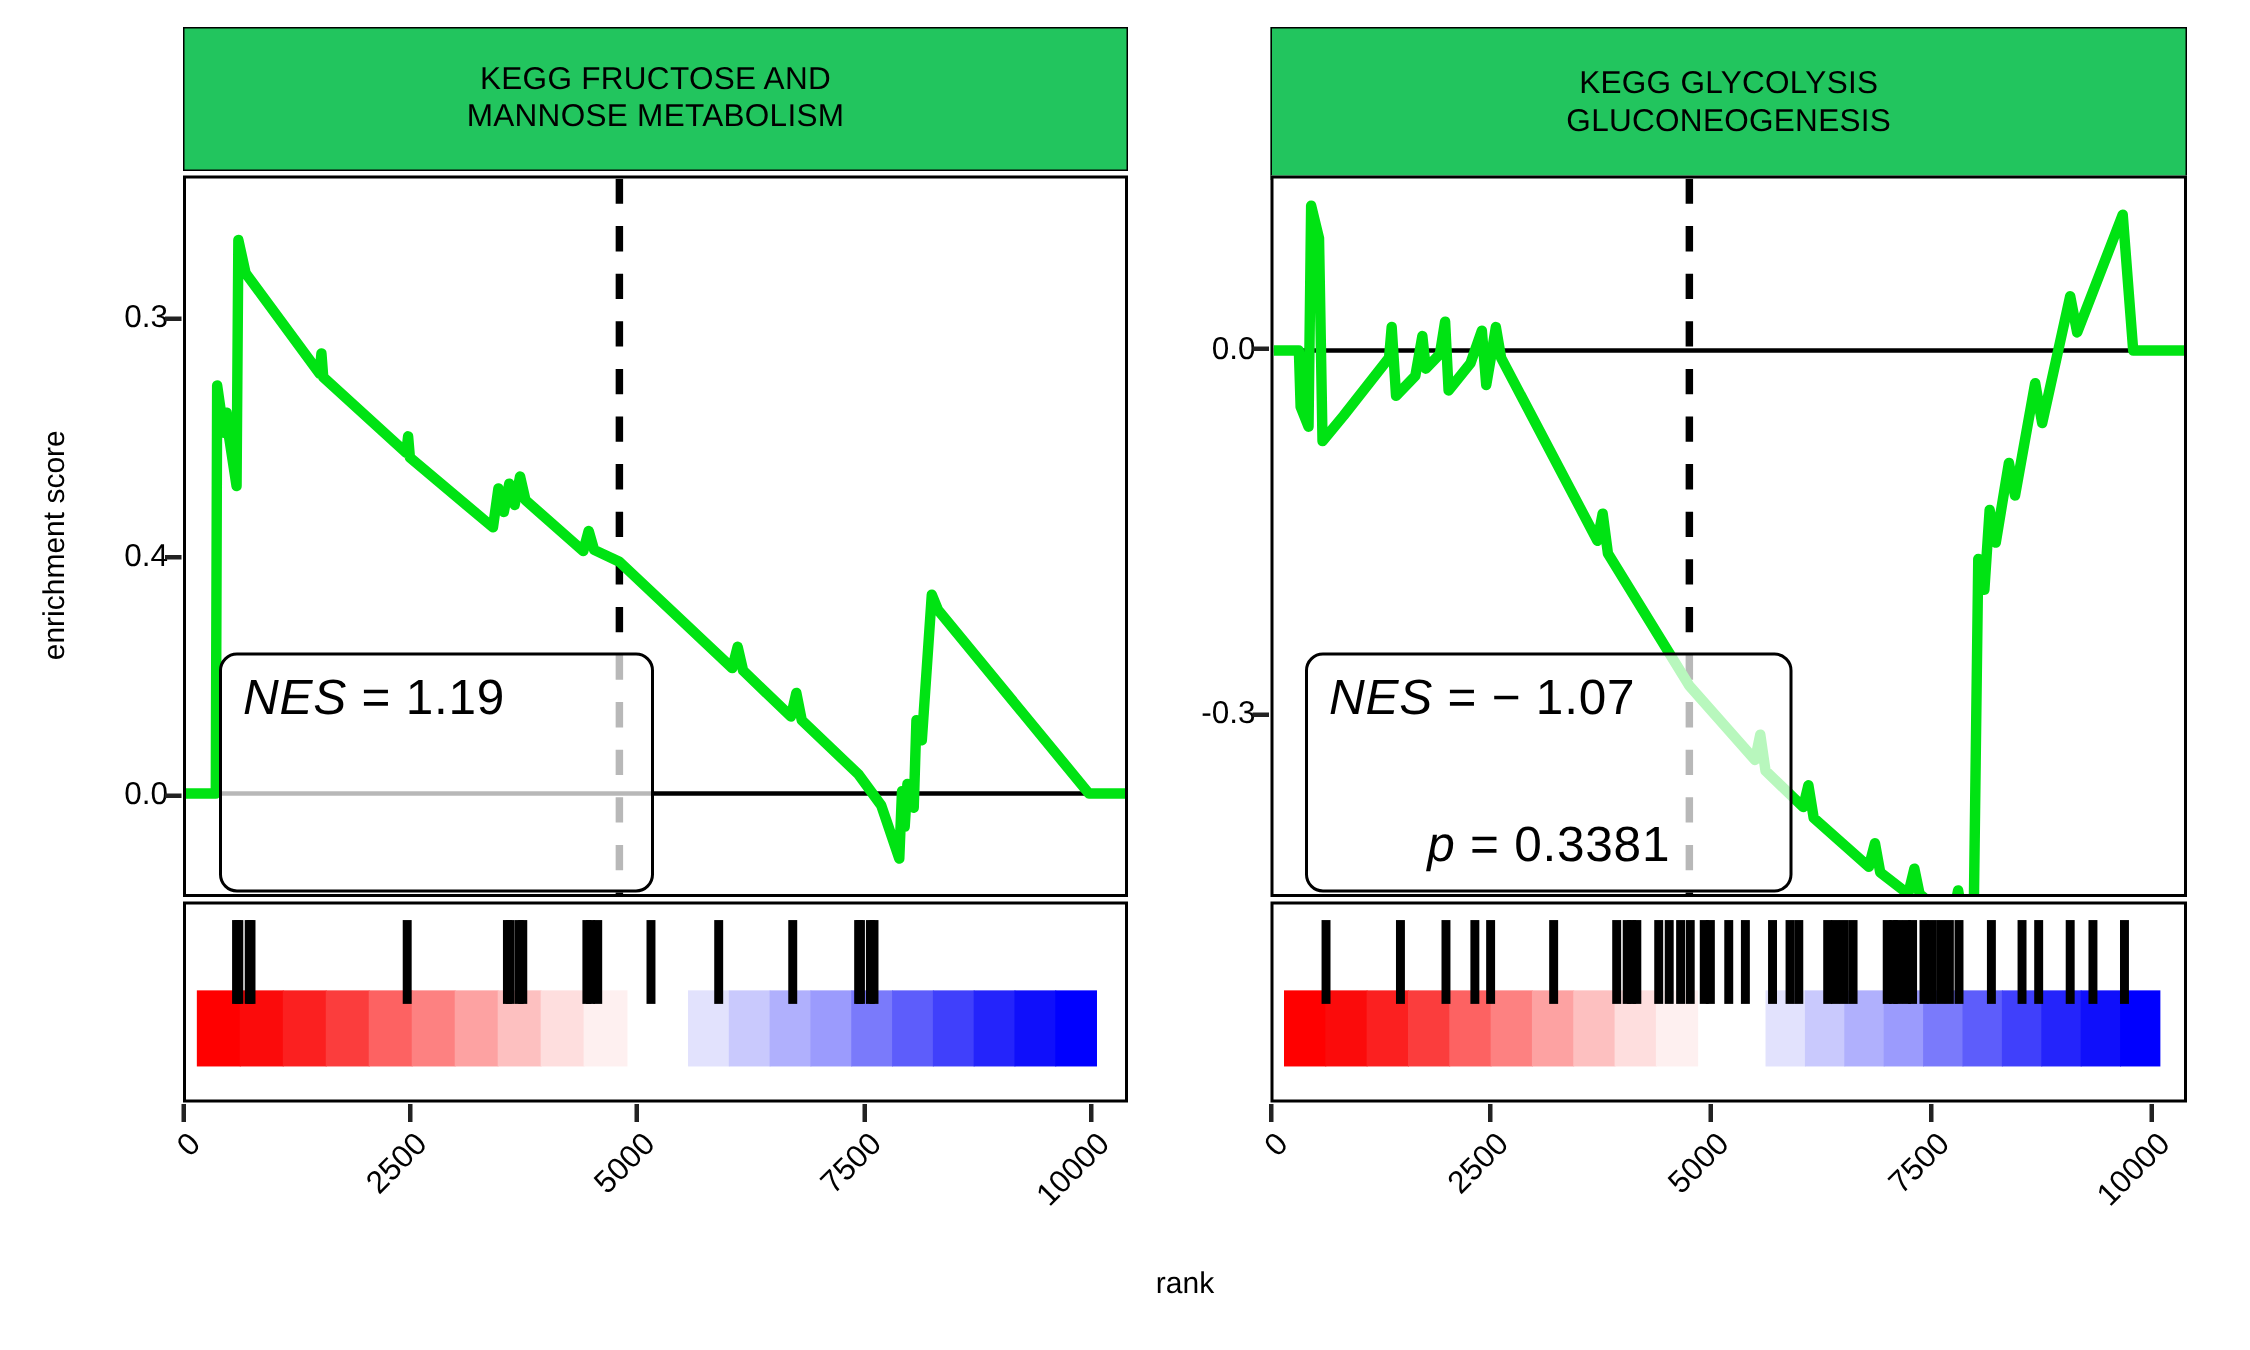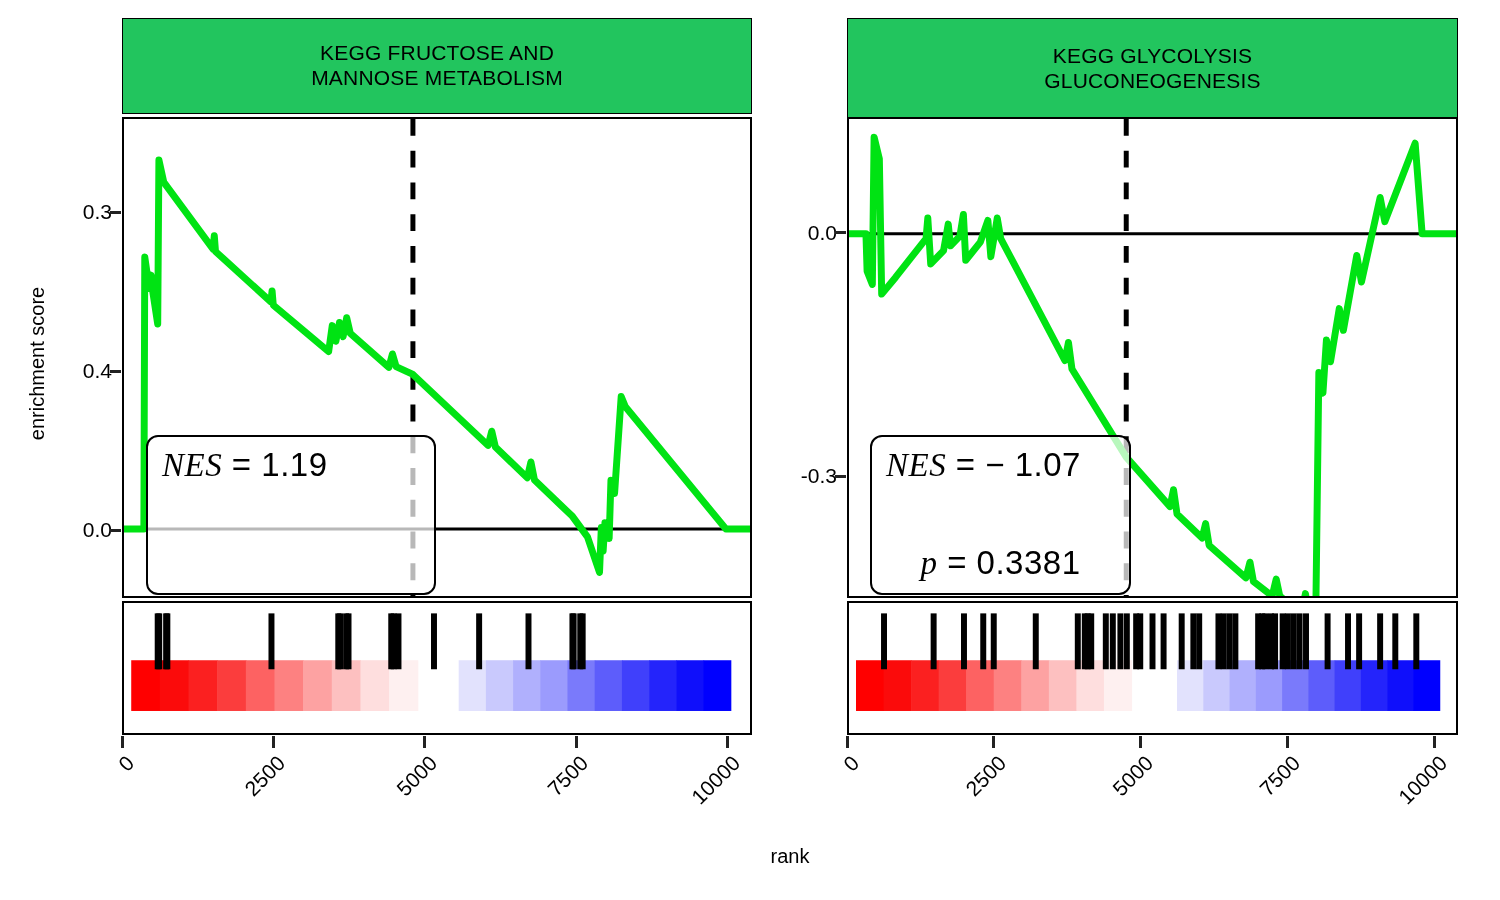--- a/index.html
+++ b/index.html
@@ -31,21 +31,21 @@
   .axtitle{position:absolute;font-size:20px;}
   .ytitle{position:absolute;font-size:20px;transform-origin:center center;
           transform:rotate(-90deg);white-space:nowrap;}
 
   
   .annot{position:absolute;background:rgba(255,255,255,0.72);
          border:2px solid #000;border-radius:12px;box-sizing:border-box;
          display:flex;flex-direction:column;justify-content:space-between;
          padding:9px 14px 11px 14px;}
   .annot .line{font-size:33px;white-space:nowrap;letter-spacing:.5px;}
-  .annot .line .ital{font-style:italic;font-family:Liberation Serif, serif;}
+  .annot .line .ital{font-style:italic;font-family:Liberation Sans, sans-serif;}
   .annot .l1{text-align:left;}
   .annot .l2{text-align:center;}
   .annot-r .l1{text-align:left;}
   .annot-r .l2{text-align:center;margin-top:12px;}
 </style>
 </head>
 <body>
 
 <div id="root">
 
@@ -135,21 +135,21 @@
           <div>GLUCONEOGENESIS</div>
         </div>
       </div>
       <div class="plotbox" style="left: 847px; top: 117px; width: 611px; height: 481px;">
         <svg class="svgfull" viewBox="0 0 611 481" preserveAspectRatio="none">
           <line x1="0" x2="611" y1="115.68354430379748" y2="115.68354430379748" stroke="#000000" stroke-width="3"></line>
           <line x1="279.0625" x2="279.0625" y1="0" y2="481" stroke="#000000" stroke-width="5" stroke-dasharray="17 15"></line>
           <polyline points="0.00,115.68 17.04,115.68 18.21,153.43 23.50,166.83 25.26,18.27 30.55,40.18 32.90,176.57 47.00,159.52 77.55,120.55 79.31,99.85 82.25,146.13 95.17,132.73 99.88,105.94 102.22,127.86 111.63,118.12 115.15,96.20 117.50,142.47 132.19,124.21 139.82,102.29 142.76,138.82 146.88,114.47 149.22,99.85 152.75,120.55 217.38,243.54 220.90,225.28 224.43,252.07 279.06,340.96 323.13,390.89 326.65,373.84 330.17,398.19 355.44,422.55 358.96,407.94 362.49,429.86 399.50,462.73 403.61,446.90 407.14,466.39 425.94,481.00 430.05,463.95 433.58,481.00 455.31,499.27 459.43,478.56 464.13,507.79 470.00,487.09 472.94,255.72 477.05,276.42 480.57,222.84 484.69,244.76 493.50,191.18 497.61,213.10 511.13,137.60 515.83,164.39 534.63,79.15 539.32,103.51 569.88,24.35 576.92,115.68 587.50,115.68 611.00,115.68" fill="none" stroke="#00e313" stroke-width="7" stroke-linejoin="round" stroke-linecap="round"></polyline>
         </svg>
       </div>
-      <div class="annot annot-r" style="left: 870px; top: 435px; width: 261px; height: 160px;">
+      <div class="annot annot-r" style="left: 870px; top: 435px; width: 325px; height: 160px;">
         <div class="line l1"><span class="ital">NES</span> = − 1.07</div>
         <div class="line l2"><span class="ital">p</span> = 0.3381</div>
       </div>
       <div class="rugbox" style="left: 847px; top: 601px; width: 611px; height: 134px;">
         <svg class="svgfull" viewBox="0 0 611 134" preserveAspectRatio="none">
           <rect x="7.05" y="59.0" width="28.33" height="52.3" fill="#ff0000"></rect>
           <rect x="34.78" y="59.0" width="28.33" height="52.3" fill="#fb0b0b"></rect>
           <rect x="62.51" y="59.0" width="28.33" height="52.3" fill="#fb2020"></rect>
           <rect x="90.24" y="59.0" width="28.33" height="52.3" fill="#fb3d3d"></rect>
           <rect x="117.97" y="59.0" width="28.33" height="52.3" fill="#fd6262"></rect>

